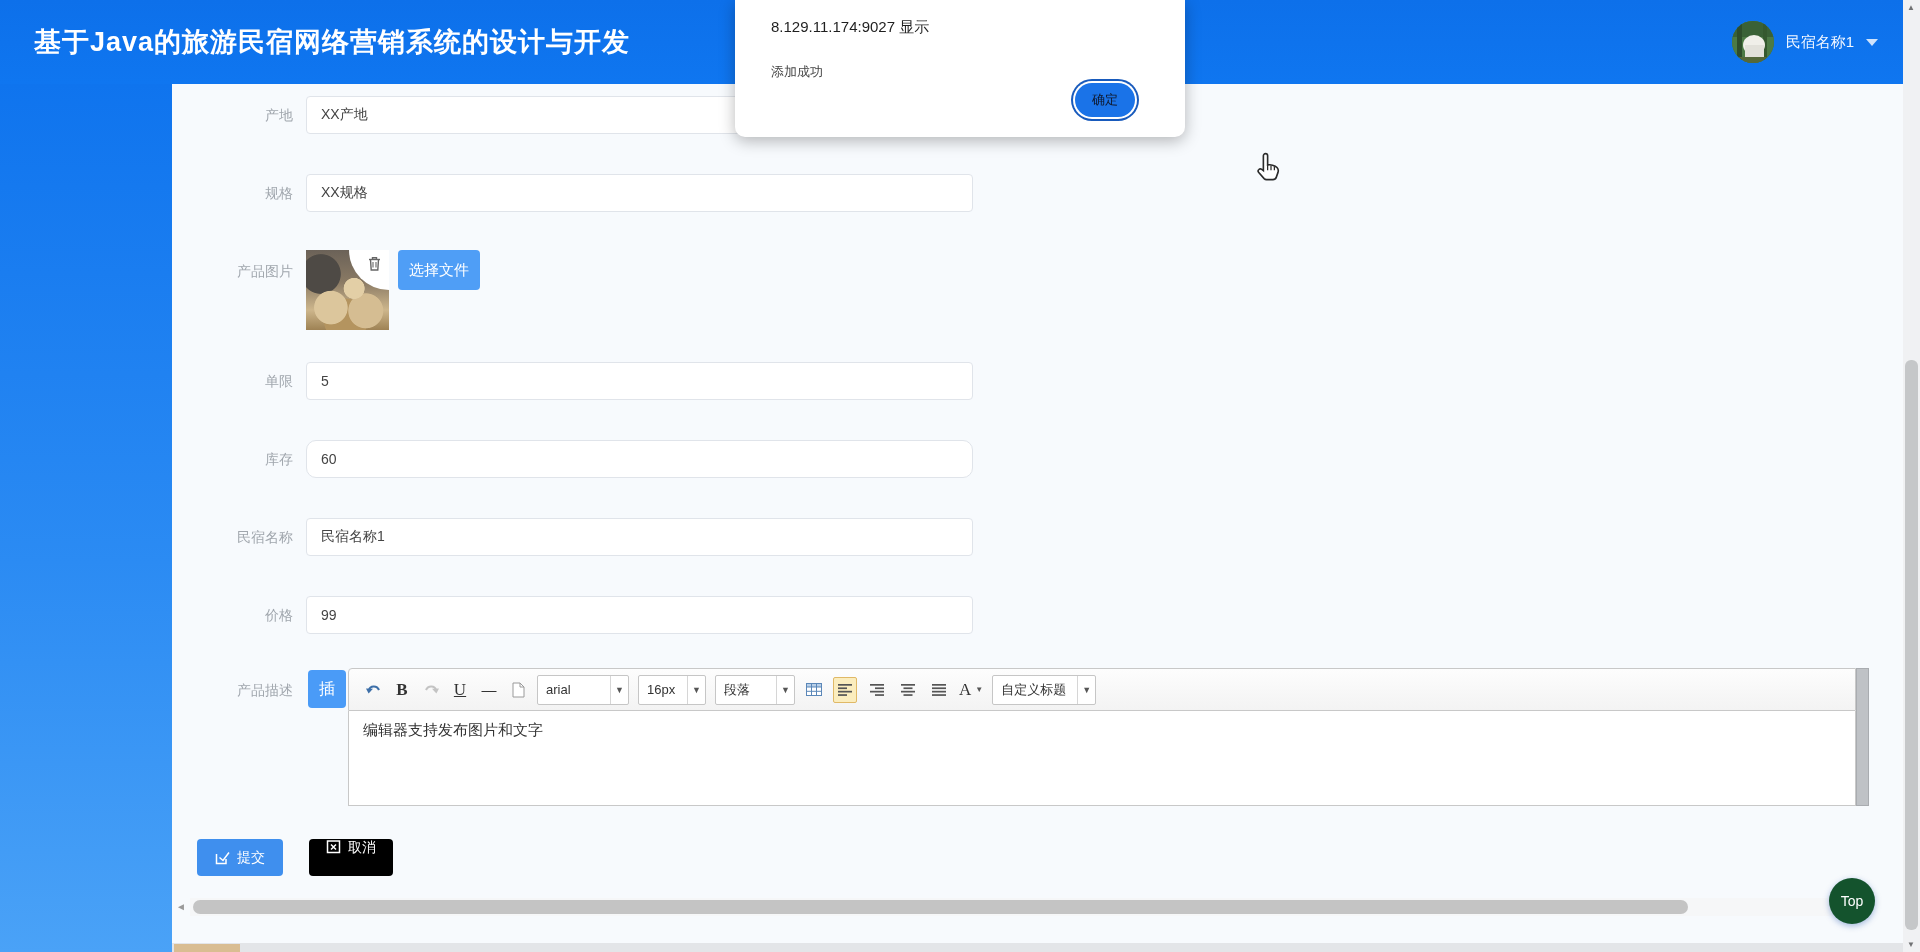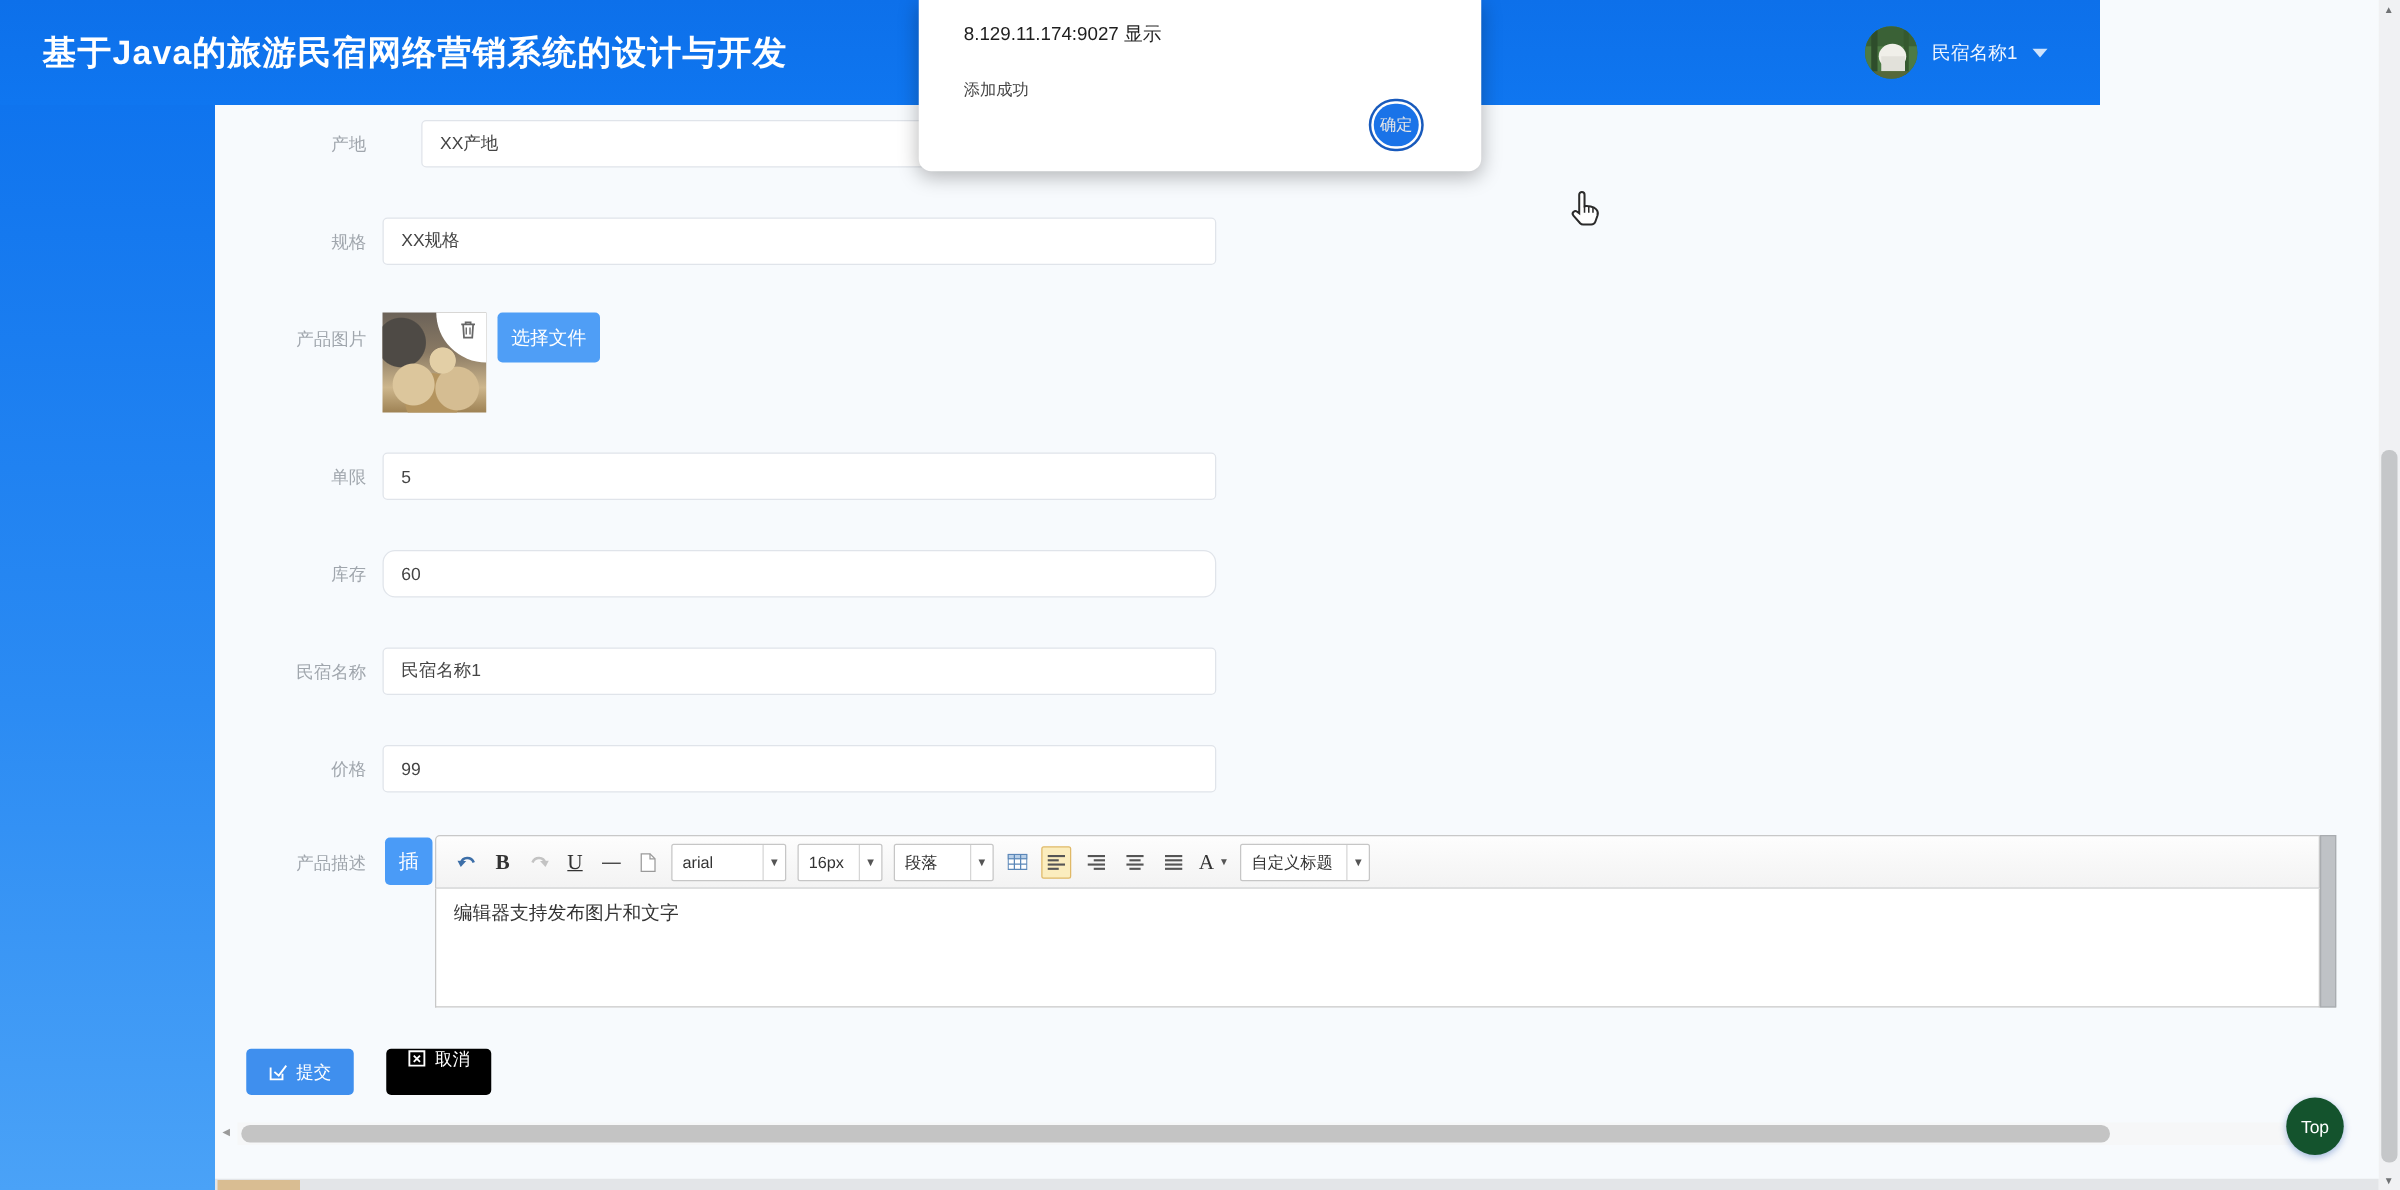--- a/index.html
+++ b/index.html
@@ -2,21 +2,21 @@
 <html><head>
 <meta charset="utf-8">
 <style>
   * { margin:0; padding:0; box-sizing:border-box; }
   html,body { width:1920px; height:952px; overflow:hidden; }
   body { font-family:"Liberation Sans", sans-serif; background:#f7fafd; }
   .abs { position:absolute; }
   #stage { position:relative; width:1920px; height:952px; overflow:hidden; background:#f7fafd; }
 
   
-  .hdr { left:0; top:0; width:1680px; height:84px; background:linear-gradient(180deg,#0d70ea,#0f76f0); z-index:5; }
+  .hdr { left:0; top:0; width:1920px; height:84px; background:linear-gradient(180deg,#0d70ea,#0f76f0); z-index:5; }
   .hdr-title { left:34px; top:0; height:84px; display:flex; align-items:center; color:#fff; font-size:27px; font-weight:bold; letter-spacing:1px; }
   .user-box { right:42px; top:0; height:84px; display:flex; align-items:center; gap:12px; position:absolute; }
   .avatar { width:42px; height:42px; border-radius:50%; overflow:hidden; background:#3f6e3c; flex:0 0 auto; }
   .user-name { color:#f2f7ff; font-size:15px; }
   .caret-down { width:0; height:0; border-left:6px solid transparent; border-right:6px solid transparent; border-top:7px solid #cfe3fb; }
 
   
   .side { left:0; top:84px; width:172px; height:868px; background:linear-gradient(180deg,#0f74ee 0%,#2b8bf3 55%,#4aa2f7 100%); z-index:2; }
   .nav-item { position:absolute; left:0; width:172px; text-align:center; cursor:pointer; }
   .nav-circle { width:48px; height:48px; margin:0 auto; border-radius:50%; background:radial-gradient(circle at 35% 30%,#1d5cab,#174b90); display:flex; align-items:center; justify-content:center; }
@@ -61,21 +61,21 @@
   .vscroll { left:1903px; top:0; width:17px; height:952px; background:#f0f1f3; z-index:8; }
   .vthumb { position:absolute; left:2px; top:360px; width:13px; height:570px; background:#c5c7c9; border-radius:6px; }
   .varrow { position:absolute; left:4px; font-size:8px; color:#707274; }
   .bottom-band { left:172px; top:943px; width:1731px; height:9px; background:#e3e5e8; }
   .bottom-tan { left:174px; top:944px; width:66px; height:8px; background:#d9bd92; }
 
   
   .dialog { left:735px; top:0; width:450px; height:137px; background:#fff; border-radius:0 0 10px 10px; box-shadow:0 4px 16px rgba(0,0,0,.28); z-index:20; }
   .dlg-title { position:absolute; left:36px; top:18px; font-size:15px; color:#1f1f1f; }
   .dlg-msg { position:absolute; left:36px; top:63px; font-size:13px; color:#454545; }
-  .dlg-ok { position:absolute; right:50px; top:83px; width:36px; height:34px; border-radius:17px; border:none; background:#1a73e8; color:#e5e5e5; font-size:13px; cursor:pointer; box-shadow:0 0 0 2px #fff, 0 0 0 4px #185abc; }
+  .dlg-ok { position:absolute; right:50px; top:83px; width:60px; height:34px; border-radius:17px; border:none; background:#1a73e8; color:#0f172a; font-size:13px; cursor:pointer; box-shadow:0 0 0 2px #fff, 0 0 0 4px #185abc; }
 
   .cursor { left:1254px; top:150px; z-index:30; pointer-events:none; }
 </style>
 </head>
 <body>
 
 <div id="stage">
 
   <div class="abs hdr">
     <div class="abs hdr-title">基于Java的旅游民宿网络营销系统的设计与开发</div>
@@ -144,21 +144,21 @@
     <div class="nav-circle">
       <svg width="24" height="24" viewBox="0 0 24 24" fill="none" stroke="#fff" stroke-width="1.7" stroke-linecap="round">
         <circle cx="12" cy="8.5" r="3.6"></circle>
         <path d="M5.5 19.5 c0 -4 13 -4 13 0"></path>
       </svg>
     </div>
     <div class="nav-label">订单管理</div>
   </div>
 
   <div class="f-label" style="top:107px;">产地</div>
-  <input class="text-input" style="top: 96px; margin-left: 31px;" readonly="" value="XX产地">
+  <input class="text-input" style="top: 96px;" readonly="" value="XX产地">
 
   <div class="f-label" style="top:185px;">规格</div>
   <input class="text-input" style="top: 174px;" readonly="" value="XX规格">
 
   <div class="f-label" style="top:263px;">产品图片</div>
   <div class="abs thumb">
     <div class="thumb-del">
       <svg width="15" height="17" viewBox="0 0 15 17" fill="none" stroke="#666" stroke-width="1.4">
         <path d="M2 4.5 H13"></path>
         <path d="M5.5 4.5 V2.8 H9.5 V4.5"></path>

